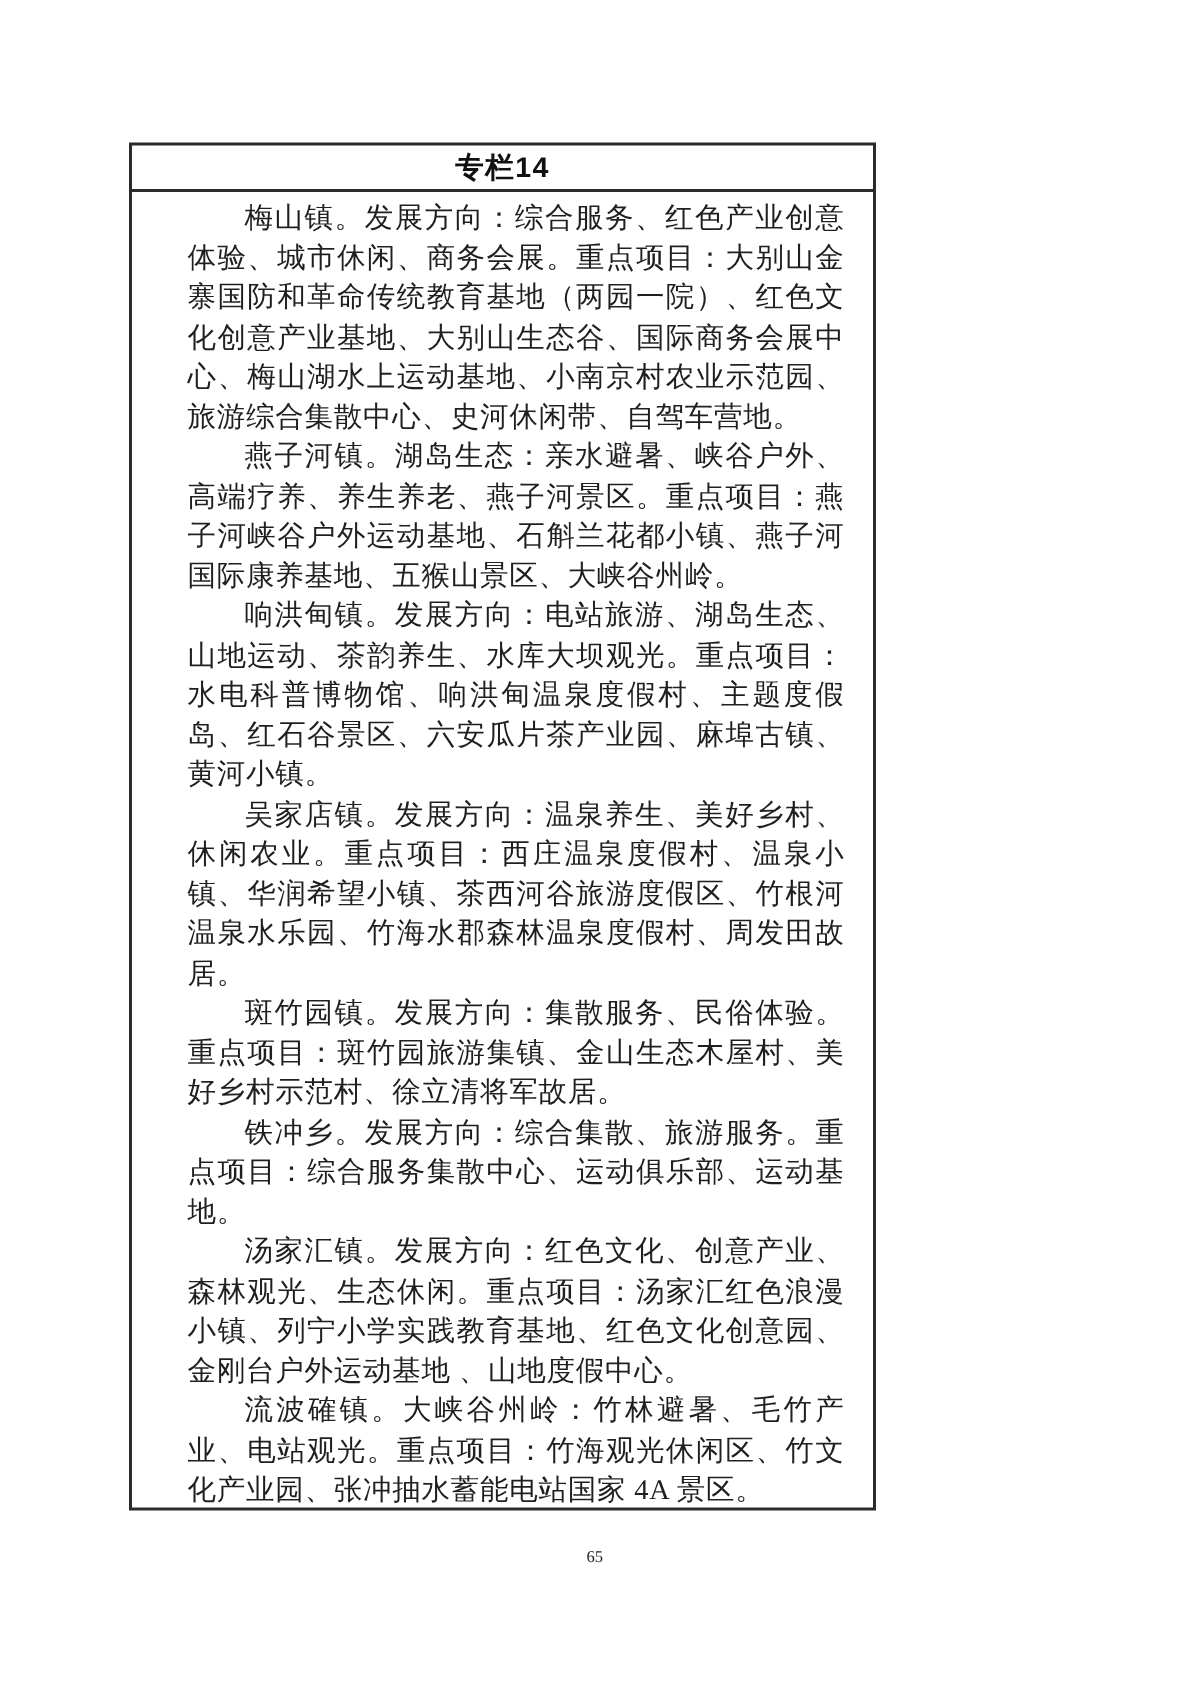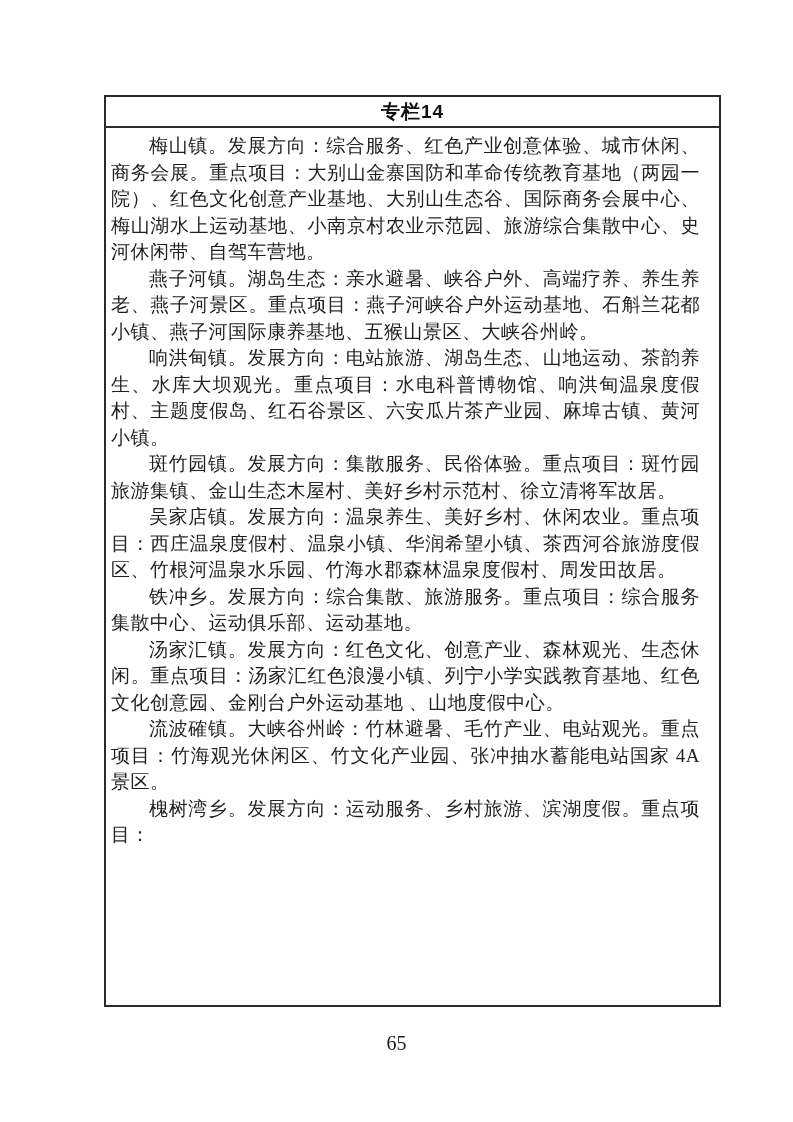--- a/index.html
+++ b/index.html
@@ -10,23 +10,23 @@
     width: 793px;
     height: 1122px;
     position: relative;
     background: #ffffff;
     font-family: "Liberation Serif", "DejaVu Serif", serif;
     color: #1c1c1c;
     overflow: hidden;
   }
   .doc-box {
     position: absolute;
-    left: 104px;
+    left: 86px;
     top: 95px;
-    width: 617px;
+    width: 498px;
     height: 912px;
     box-sizing: border-box;
     border: 2px solid #2b2b2b;
     background: #ffffff;
   }
   .doc-box-title-row {
     height: 31px;
     box-sizing: border-box;
     border-bottom: 2px solid #2b2b2b;
     display: flex;
@@ -40,50 +40,50 @@
     color: #111111;
   }
   .doc-box-body {
     box-sizing: border-box;
     padding: 5px 19px 0 5px;
     font-size: 19px;
     line-height: 26.5px;
     text-align: justify;
     overflow: hidden;
     color: #1f1f1f;
+    margin-left: 32px;
   }
   .doc-box-body p {
     margin: 0;
     padding: 0;
     text-indent: 2em;
     letter-spacing: 0.5px;
   }
   .page-number {
     position: absolute;
     left: 0;
     top: 1032px;
     width: 100%;
     text-align: center;
-    font-size: 20px;
+    font-size: 11px;
     color: #1c1c1c;
   }
 </style>
 </head>
 <body>
 
 <div class="doc-box">
   <div class="doc-box-title-row">
     <span>专栏14</span>
   </div>
   <div class="doc-box-body">
     <p>梅山镇。发展方向：综合服务、红色产业创意体验、城市休闲、商务会展。重点项目：大别山金寨国防和革命传统教育基地（两园一院）、红色文化创意产业基地、大别山生态谷、国际商务会展中心、梅山湖水上运动基地、小南京村农业示范园、旅游综合集散中心、史河休闲带、自驾车营地。</p>
     <p>燕子河镇。湖岛生态：亲水避暑、峡谷户外、高端疗养、养生养老、燕子河景区。重点项目：燕子河峡谷户外运动基地、石斛兰花都小镇、燕子河国际康养基地、五猴山景区、大峡谷州岭。</p>
     <p>响洪甸镇。发展方向：电站旅游、湖岛生态、山地运动、茶韵养生、水库大坝观光。重点项目：水电科普博物馆、响洪甸温泉度假村、主题度假岛、红石谷景区、六安瓜片茶产业园、麻埠古镇、黄河小镇。</p>
+    <p>吴家店镇。发展方向：温泉养生、美好乡村、休闲农业。重点项目：西庄温泉度假村、温泉小镇、华润希望小镇、茶西河谷旅游度假区、竹根河温泉水乐园、竹海水郡森林温泉度假村、周发田故居。</p>
     <p>斑竹园镇。发展方向：集散服务、民俗体验。重点项目：斑竹园旅游集镇、金山生态木屋村、美好乡村示范村、徐立清将军故居。</p>
-    <p>吴家店镇。发展方向：温泉养生、美好乡村、休闲农业。重点项目：西庄温泉度假村、温泉小镇、华润希望小镇、茶西河谷旅游度假区、竹根河温泉水乐园、竹海水郡森林温泉度假村、周发田故居。</p>
     <p>铁冲乡。发展方向：综合集散、旅游服务。重点项目：综合服务集散中心、运动俱乐部、运动基地。</p>
     <p>汤家汇镇。发展方向：红色文化、创意产业、森林观光、生态休闲。重点项目：汤家汇红色浪漫小镇、列宁小学实践教育基地、红色文化创意园、金刚台户外运动基地 、山地度假中心。</p>
     <p>流波確镇。大峡谷州岭：竹林避暑、毛竹产业、电站观光。重点项目：竹海观光休闲区、竹文化产业园、张冲抽水蓄能电站国家 4A 景区。</p>
-    <p>槐树湾乡。发展方向：运动服务、乡村旅游、滨湖度假。重点项目：</p>
   </div>
 </div>
 
 <div class="page-number">65</div>
 
 </body></html>

